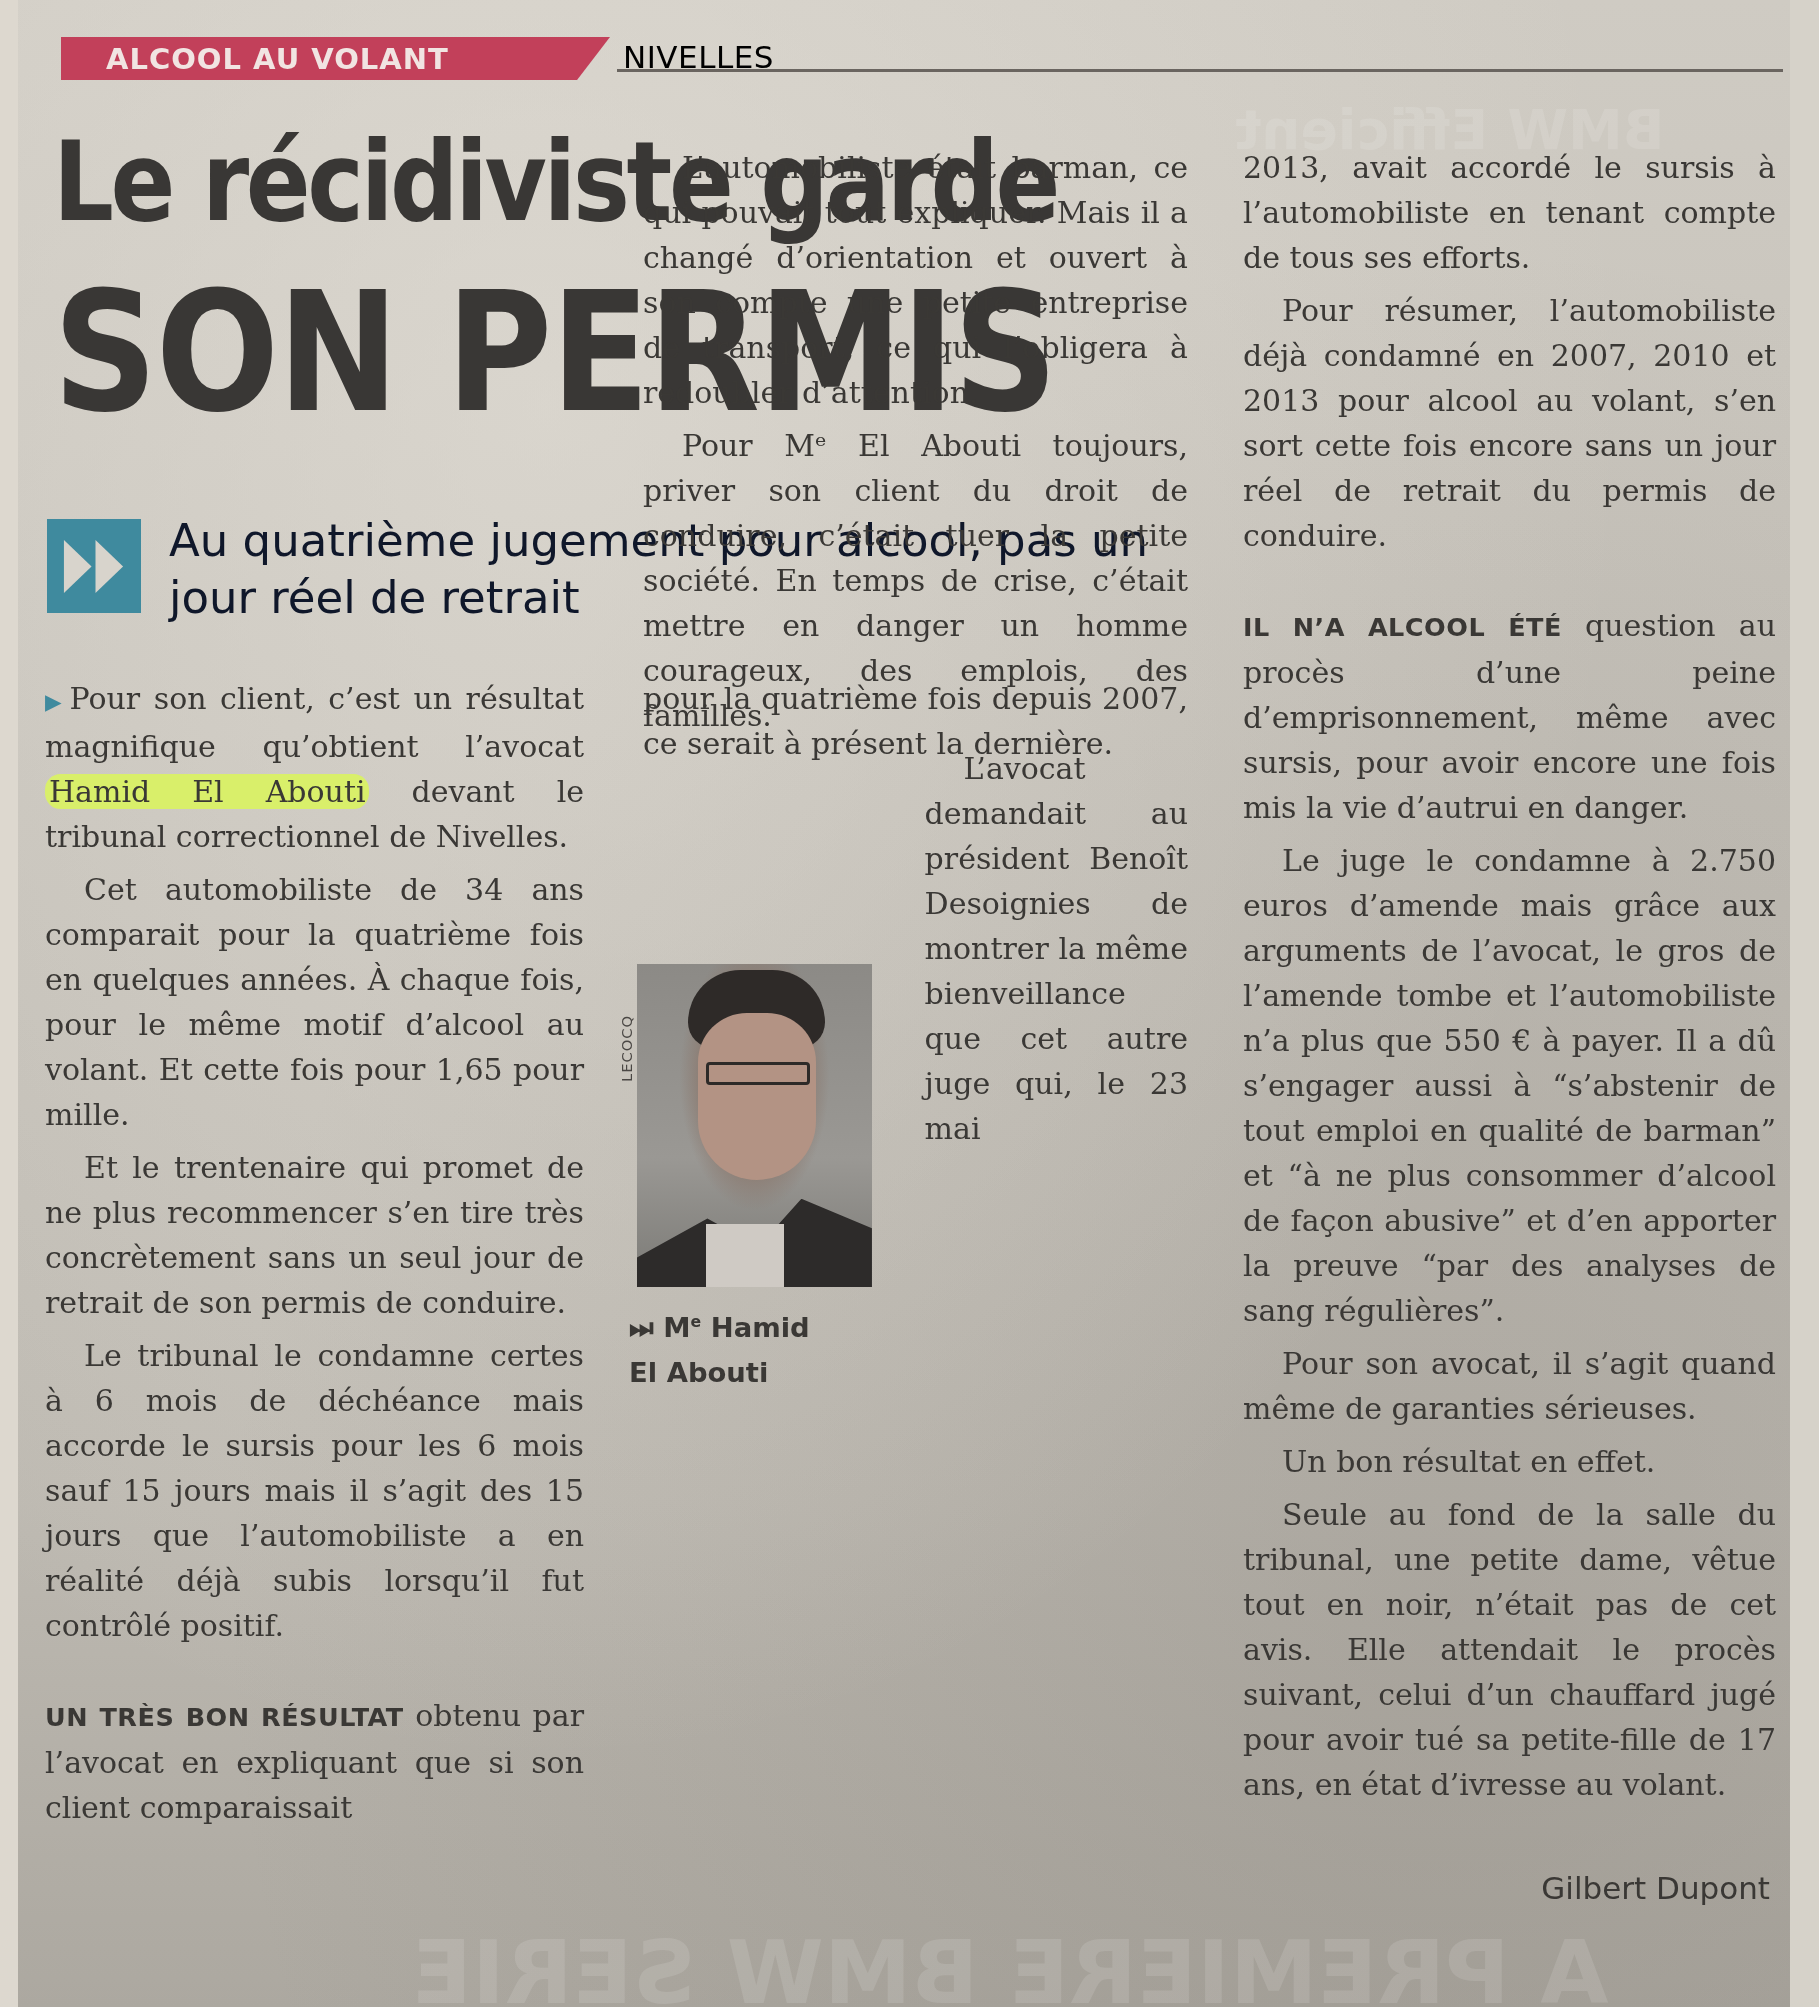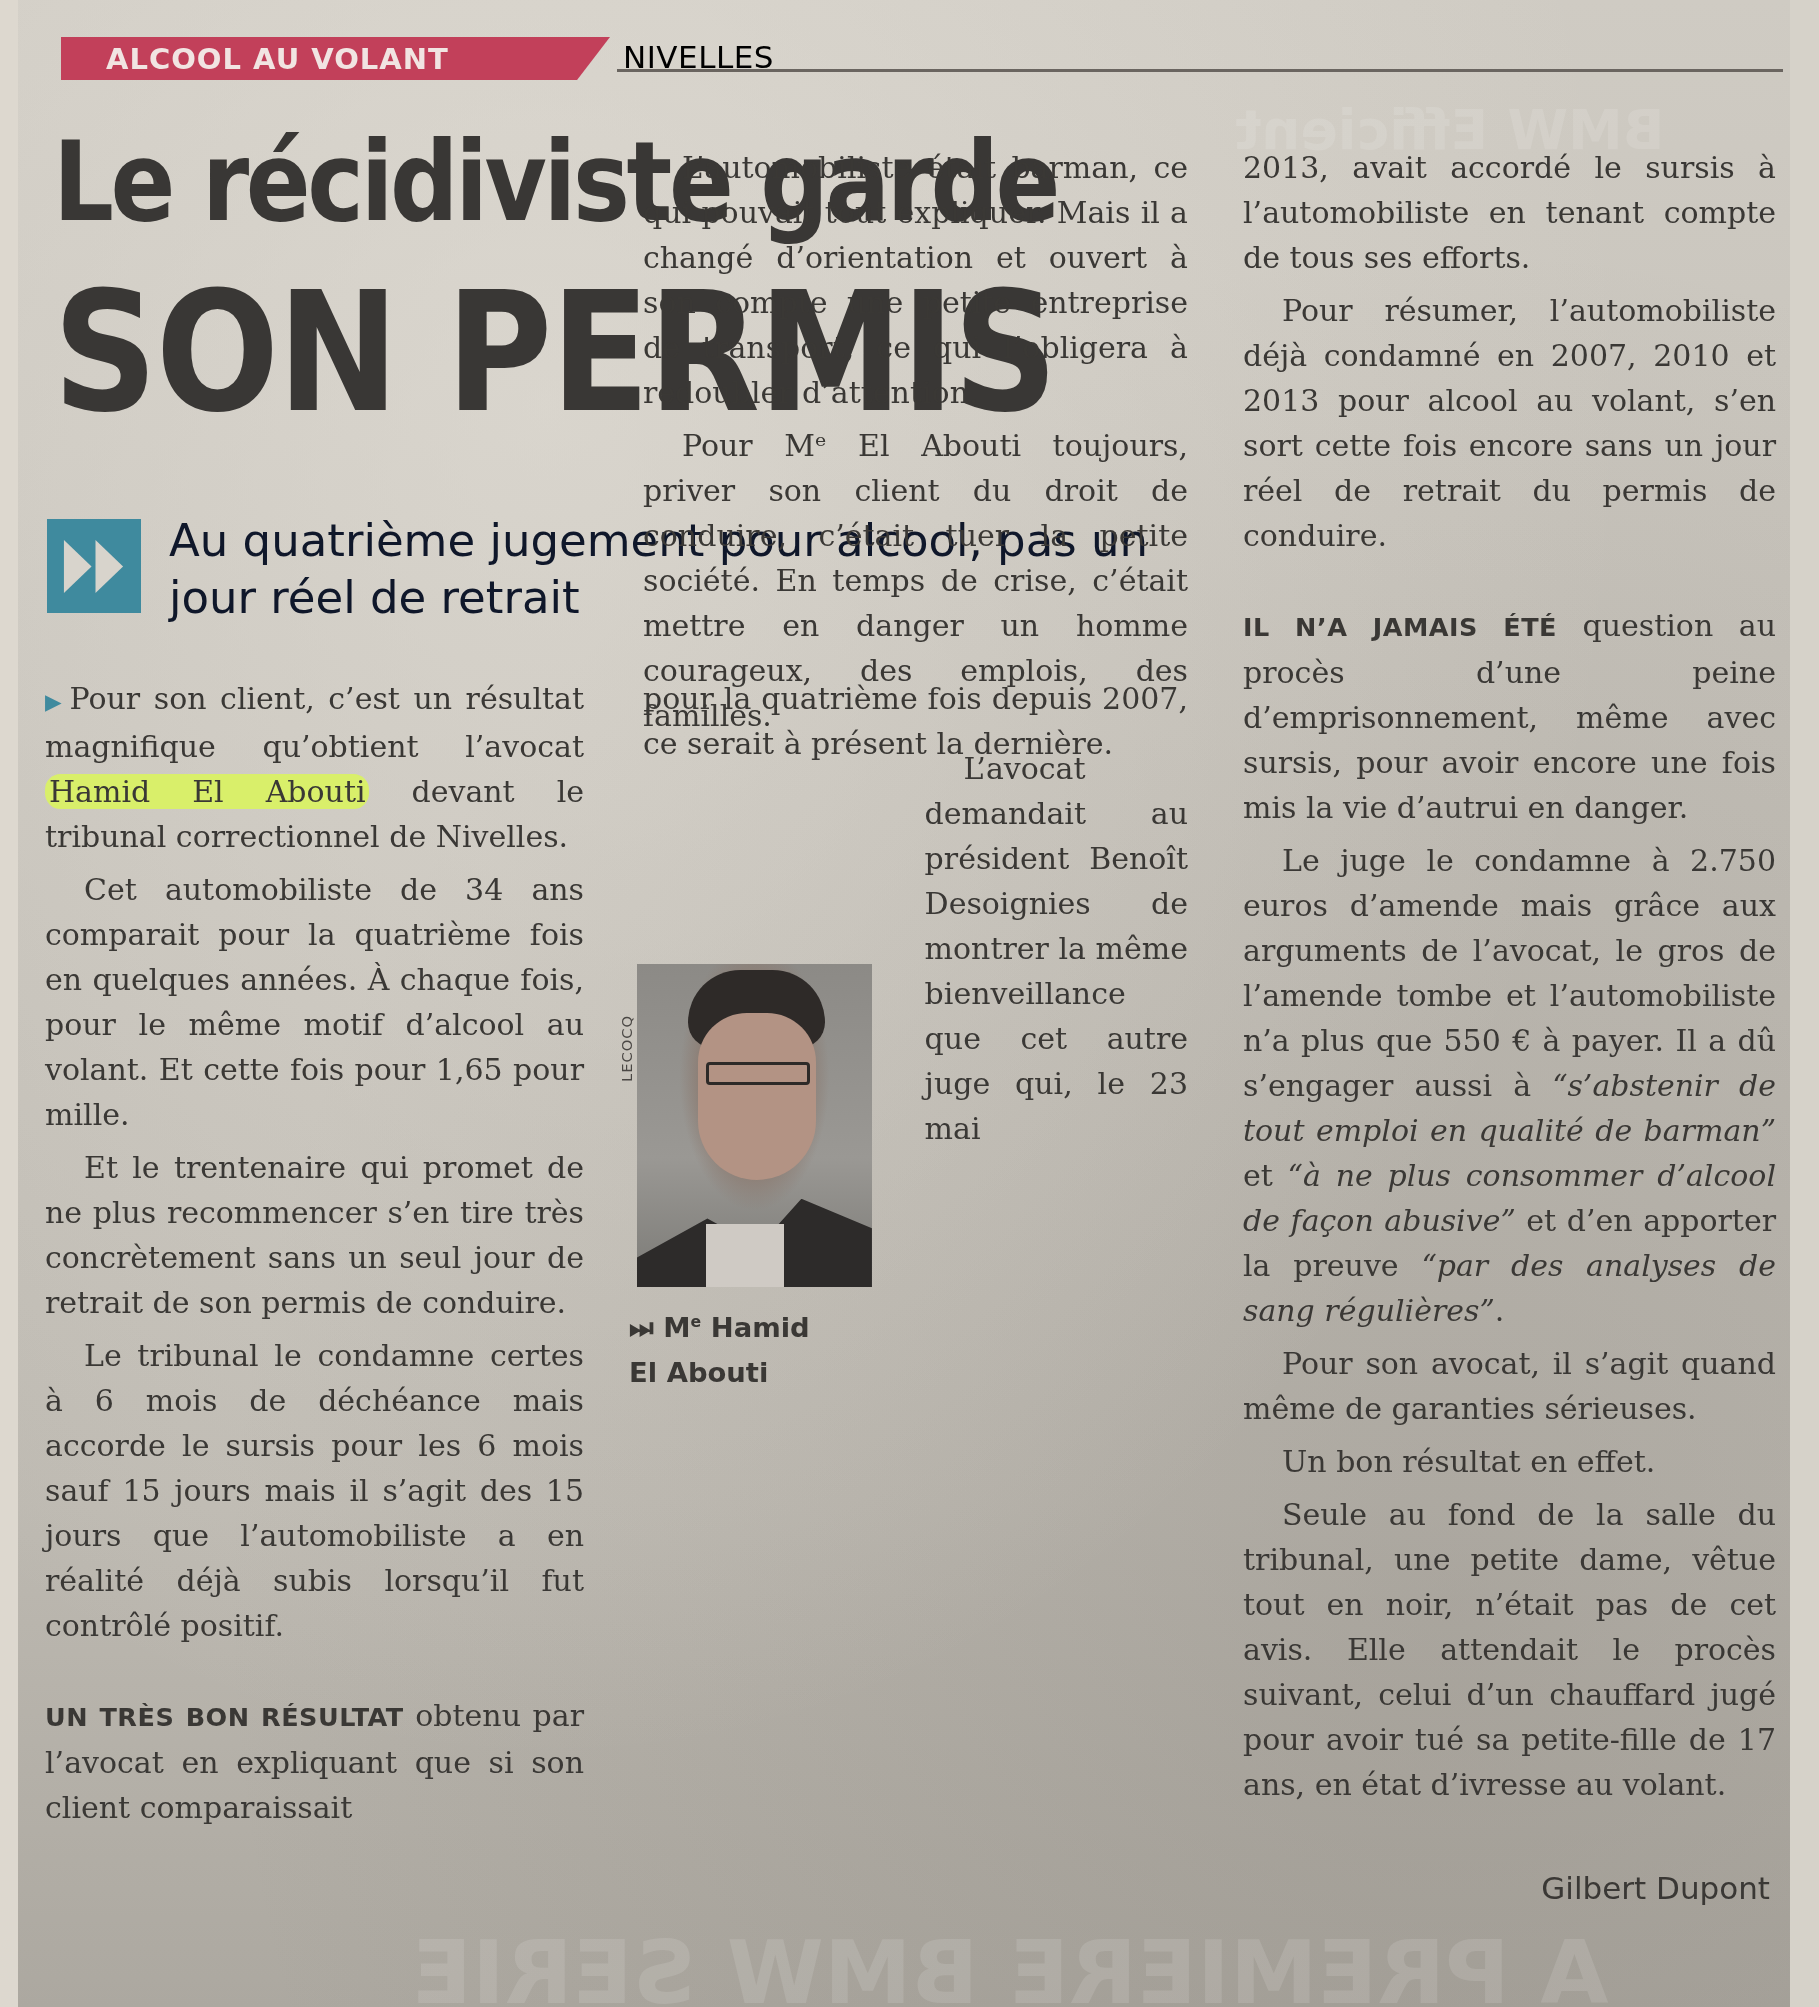--- a/index.html
+++ b/index.html
@@ -61,21 +61,21 @@
   }
   .col p { margin:8px; text-indent:39px; }
   .col p.noind { text-indent:0; }
   .col p.gap { margin-top:45px; text-indent:0; }
   .col1 { left:37px; top:668px; width:555px; }
   .col2 { left:635px; top:668px; width:561px; }
   .col3 { left:1235px; top:137px; width:549px; }
   .lead-marker { color:#3f8a9e; font-size:21.6px; margin-right:3.9px; }
   .runin { font-family:"DejaVu Sans", sans-serif; font-weight:bold; font-size:25.5px; letter-spacing:0.5px; }
   .hl { background:#d9ef6a; border-radius:15.7px; padding:0 3.9px; }
-  .it { font-style:italic; }
+  .it { }
   .photo-wrap {
     float:left; width:272px; margin:0 23.5px 0 -5.9px; height:449px; position:relative;
   }
   .photo {
     position:absolute; left:7.8px; top:9.8px; width:235px; height:323px;
     background: radial-gradient(ellipse at 50% 35%, #b89a88 0 22%, #8b7a70 30%, rgba(0,0,0,0) 45%),
                 linear-gradient(180deg, #8c8a86 0%, #9a9894 60%, #7b7a76 100%);
     overflow:hidden;
   }
   .photo .hair { position:absolute; left:51px; top:5.9px; width:137px; height:78px; background:#2e2a28; border-radius:59px 59px 29px 29px; }
@@ -155,21 +155,21 @@
     </div>
   </div>
   <p style="margin-top:-629px;">L’automobiliste était barman, ce qui pouvait tout expliquer. Mais il a changé d’orientation et ouvert à son compte une petite entreprise de transport, ce qui l’obligera à redoubler d’attention.</p>
   <p>Pour Mᵉ El Abouti toujours, priver son client du droit de conduire, c’était tuer la petite société. En temps de crise, c’était mettre en danger un homme courageux, des emplois, des familles.</p>
   <p>L’avocat demandait au président Benoît Desoignies de montrer la même bienveillance que cet autre juge qui, le 23 mai</p>
 </div>
 
 <div class="col col3">
   <p class="noind">2013, avait accordé le sursis à l’automobiliste en tenant compte de tous ses efforts.</p>
   <p>Pour résumer, l’automobiliste déjà condamné en 2007, 2010 et 2013 pour alcool au volant, s’en sort cette fois encore sans un jour réel de retrait du permis de conduire.</p>
-  <p class="gap"><span class="runin">IL N’A JAMAIS ÉTÉ</span><span> question au procès d’une peine d’emprisonnement, même avec sursis, pour avoir encore une fois mis la vie d’autrui en danger.</span></p>
+  <p class="gap"><span class="runin">IL N’A ALCOOL ÉTÉ</span><span> question au procès d’une peine d’emprisonnement, même avec sursis, pour avoir encore une fois mis la vie d’autrui en danger.</span></p>
   <p><span>Le juge le condamne à 2.750 euros d’amende mais grâce aux arguments de l’avocat, le gros de l’amende tombe et l’automobiliste n’a plus que 550 € à payer. Il a dû s’engager aussi à </span><span class="it">“s’abstenir de tout emploi en qualité de barman”</span><span> et </span><span class="it">“à ne plus consommer d’alcool de façon abusive”</span><span> et d’en apporter la preuve </span><span class="it">“par des analyses de sang régulières”</span><span>.</span></p>
   <p>Pour son avocat, il s’agit quand même de garanties sérieuses.</p>
   <p>Un bon résultat en effet.</p>
   <p>Seule au fond de la salle du tribunal, une petite dame, vêtue tout en noir, n’était pas de cet avis. Elle attendait le procès suivant, celui d’un chauffard jugé pour avoir tué sa petite-fille de 17 ans, en état d’ivresse au volant.</p>
 </div>
 
 <div class="byline">Gilbert Dupont</div>
 
 
 </body></html>

